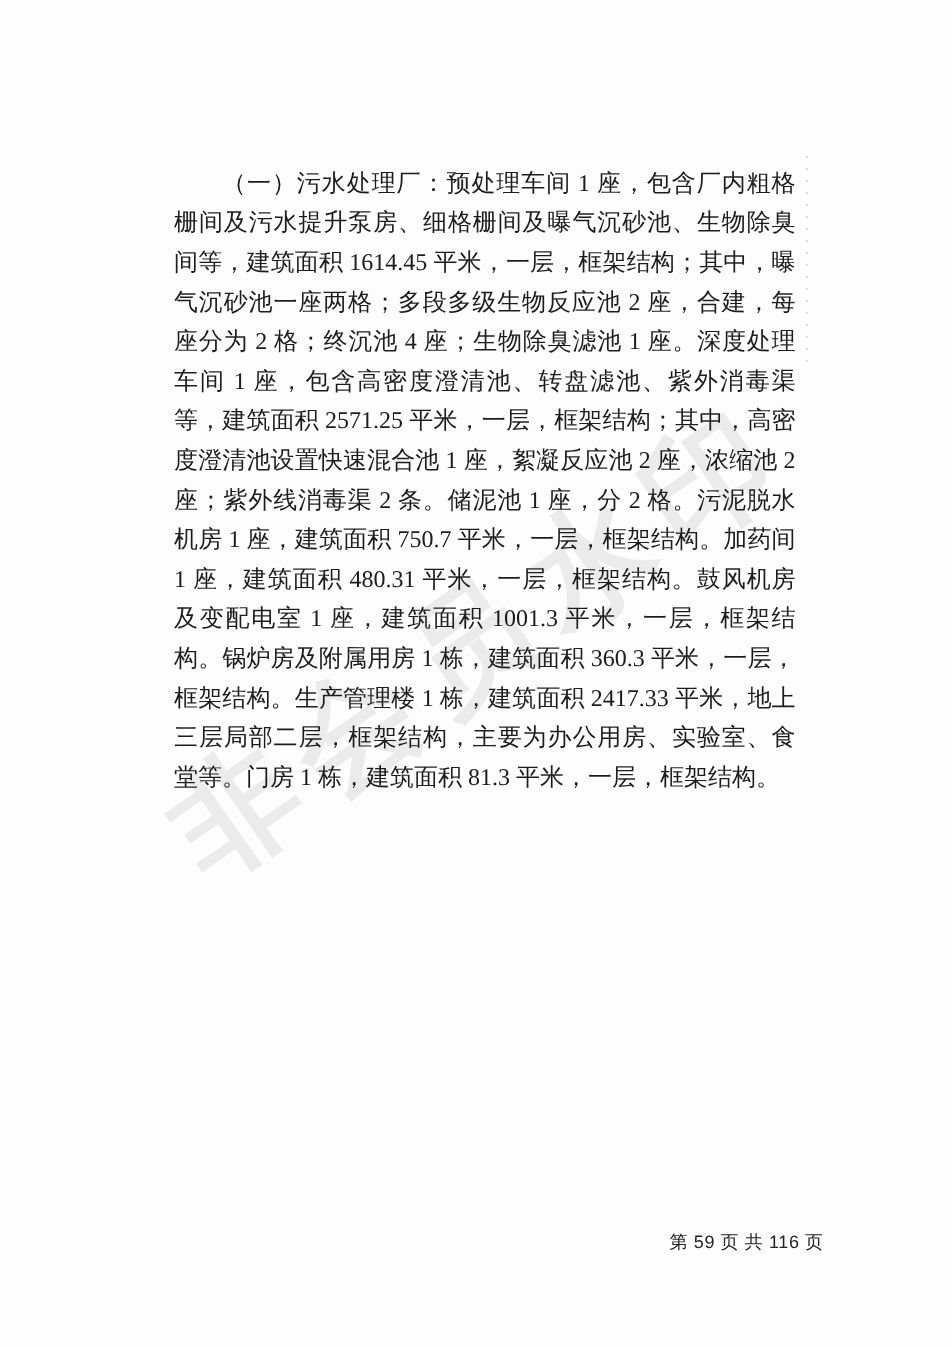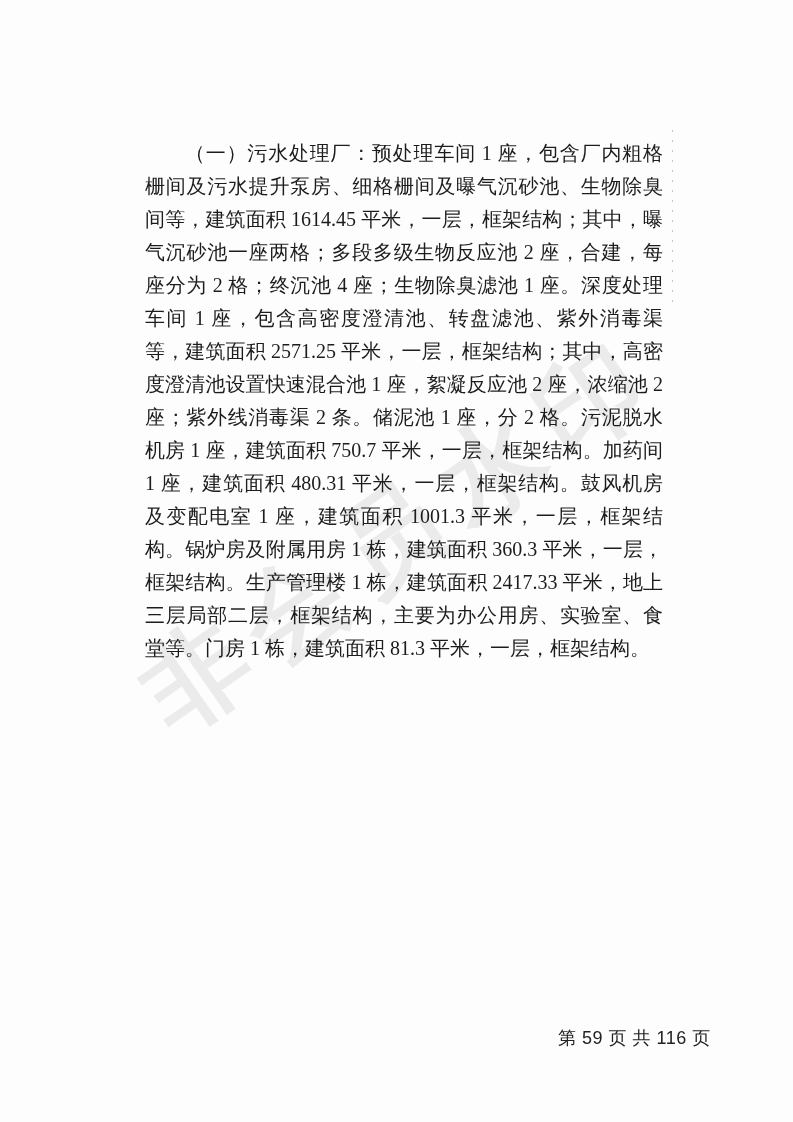--- a/index.html
+++ b/index.html
@@ -53,21 +53,21 @@
       to bottom,
       rgba(140, 140, 140, 0.5) 0 2px,
       transparent 2px 10px
     );
   }
   .footer {
     position: absolute;
     left: 558px;
     top: 1026px;
     font-family: "Liberation Sans", "DejaVu Sans", sans-serif;
-    font-size: 18px;
+    font-size: 15px;
     letter-spacing: 0.5px;
     color: #222222;
   }
 </style>
 </head>
 <body>
 
 <div class="page">
 
   <div class="watermark">非会员水印</div>

